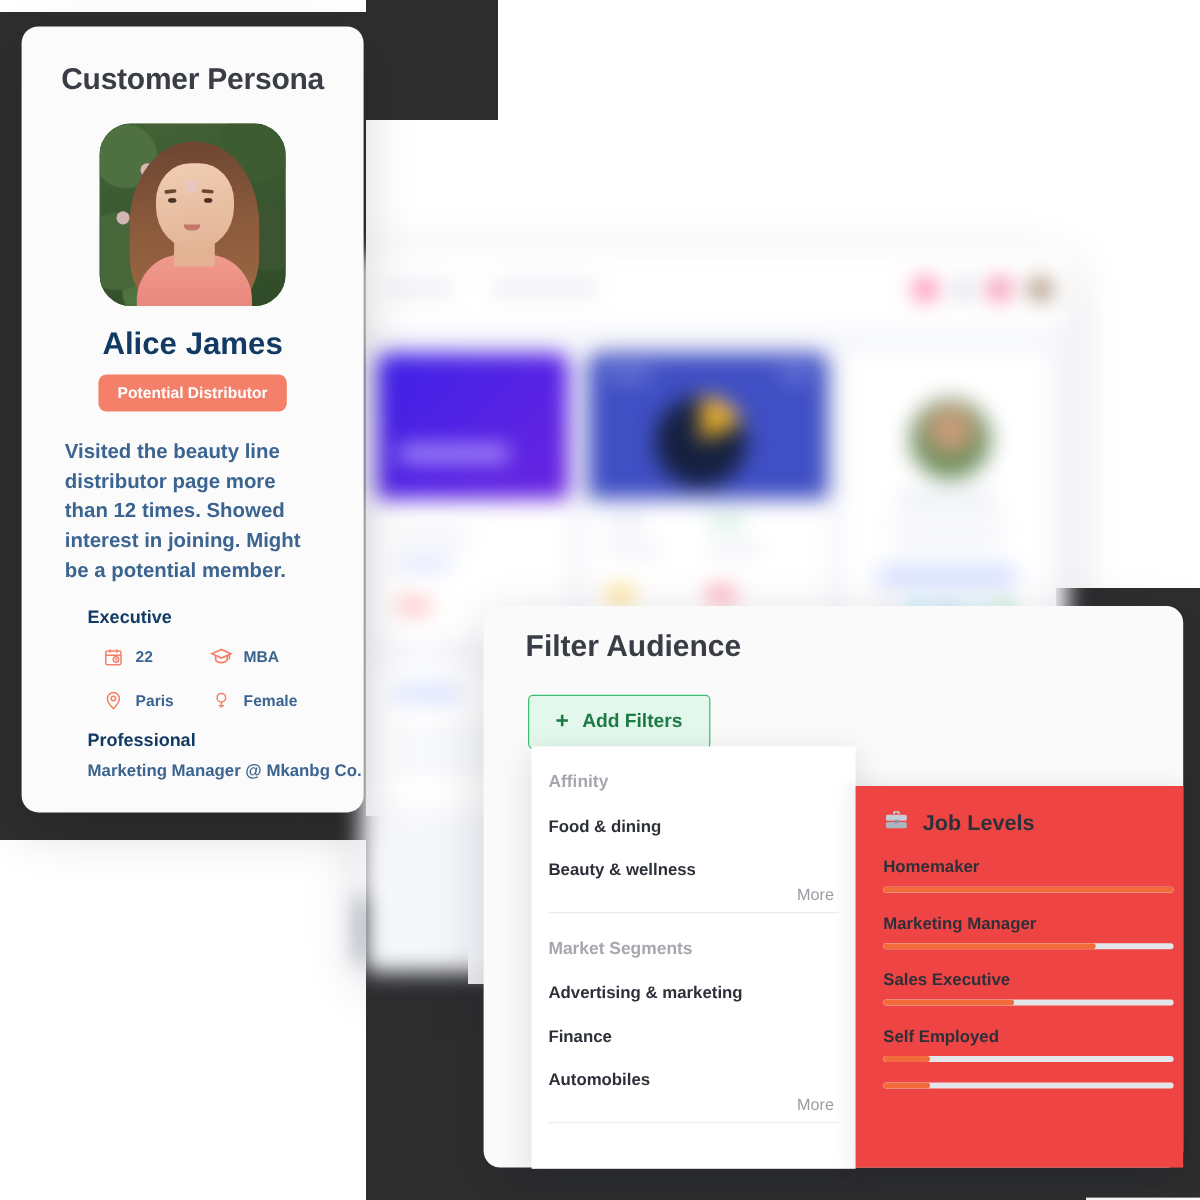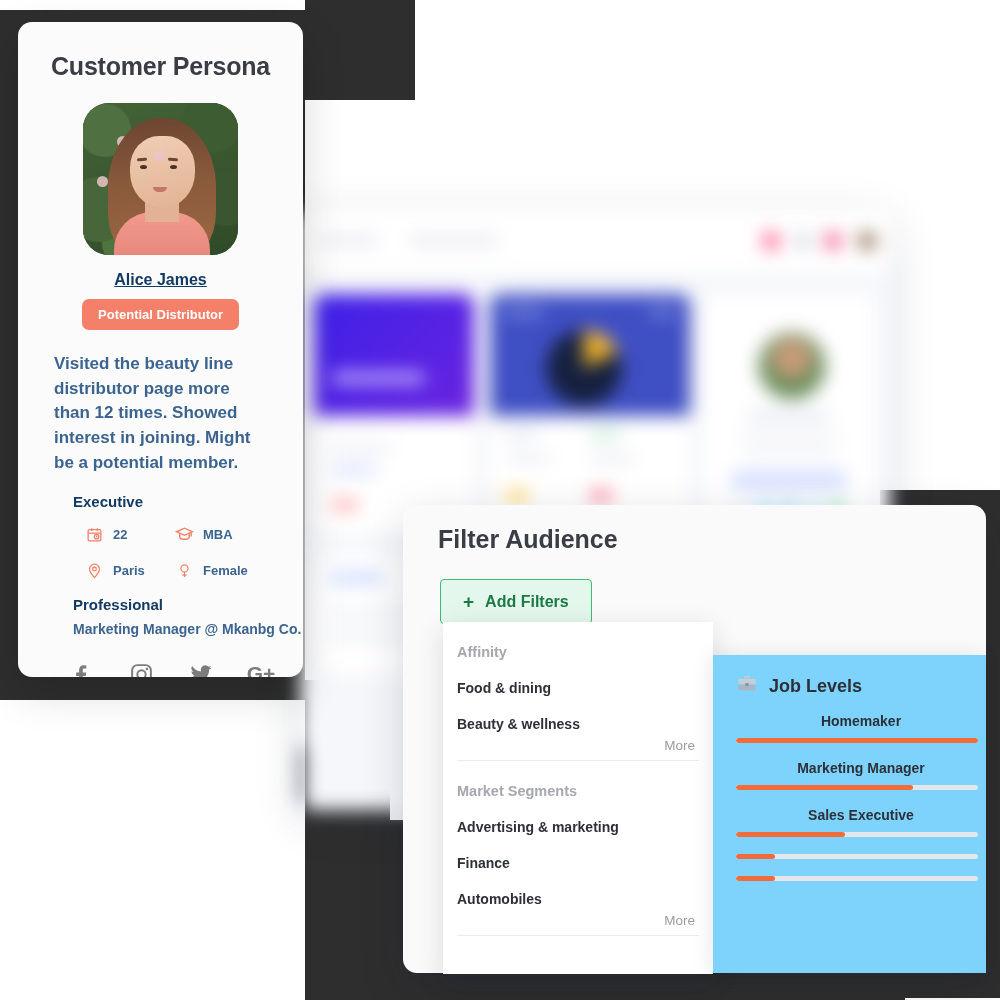--- a/index.html
+++ b/index.html
@@ -118,21 +118,21 @@
   .photo .eyeL{left:37%;}
   .photo .eyeR{left:56%;}
   .photo .browL,.photo .browR{position:absolute;width:10px;height:3px;border-radius:3px;background:#6b4631;top:36%;}
   .photo .browL{left:35%;transform:rotate(-6deg);}
   .photo .browR{left:55%;transform:rotate(5deg);}
   .photo .mouth{position:absolute;left:45%;top:55%;width:14px;height:5px;border-radius:0 0 10px 10px;background:#c3776a;}
   .photo .shirt{position:absolute;left:20%;top:72%;width:62%;height:32%;border-radius:38px 38px 0 0;
     background:linear-gradient(180deg,#f19a8e,#e8857b);}
   .photo .neck{position:absolute;left:40%;top:64%;width:22%;height:14%;background:#e3b193;}
 
-  .pname{margin:16px 0 0;text-align:center;font-size:16px;font-weight:bold;color:#123a63;text-decoration:underline;}
+  .pname{margin:16px 0 0;text-align:center;font-size:26px;font-weight:bold;color:#123a63;}
   .badge-wrap{text-align:center;margin-top:10px;}
   .badge{
     display:inline-block;background:#f4806a;color:#ffffff;
     font-size:13px;font-weight:bold;padding:8px 16px;border-radius:7px;
   }
   .desc{
     margin:22px 36px 0;font-size:17px;line-height:1.45;color:#3c6490;font-weight:bold;
   }
   .sec-h{margin:18px 0 0 55px;font-size:15px;font-weight:bold;color:#123a63;}
   .facts{margin:14px 0 0 66px;width:180px;}
@@ -166,23 +166,22 @@
     background:#ffffff;box-shadow:0 8px 26px rgba(20,25,50,.14);
     overflow:hidden;
   }
   .dd-group-label{margin:22px 0 0 14px;font-size:14.5px;color:#a6a8ad;font-weight:bold;}
   .dd-item{margin:20px 0 0 14px;font-size:14px;color:#2d3039;font-weight:bold;}
   .dd-more{text-align:right;padding:6px 18px 0 0;font-size:13.5px;color:#9a9ca2;}
   .dd-sep{height:1px;background:#ececec;margin:7px 14px 0 14px;}
 
   .joblevels{
     position:absolute;left:713px;top:655px;width:273px;height:318px;
-    background:#7dd3fc;box-shadow:-3px 0 18px rgba(20,25,50,.09);
-    overflow:hidden;
-    text-align:center;
+    background:#ef4444;box-shadow:-3px 0 18px rgba(20,25,50,.09);
+    overflow:hidden;
   }
   .jl-head{display:flex;align-items:center;gap:11px;margin:18px 0 0 23px;}
   .jl-title{font-size:18px;font-weight:bold;color:#2d3039;}
   .jl-list{margin:14px 0 0 23px;}
   .jl-row{margin-bottom:17px;}
   .jl-label{font-size:14px;font-weight:bold;color:#2d3039;margin-bottom:9px;}
   .jl-track{height:5px;background:#e3e6ea;border-radius:3px;width:242px;overflow:hidden;}
   .jl-fill{height:5px;background:#f26b3a;border-radius:3px;}
 </style>
 </head>
@@ -429,20 +428,21 @@
             <div class="jl-fill" style="width: 73%; background: rgb(242, 107, 58);"></div>
           </div>
         </div>
         <div class="jl-row">
           <div class="jl-label">Sales Executive</div>
           <div class="jl-track" style="background: rgb(227, 230, 234);">
             <div class="jl-fill" style="width: 45%; background: rgb(242, 107, 58);"></div>
           </div>
         </div>
         <div class="jl-row">
+          <div class="jl-label">Self Employed</div>
           <div class="jl-track" style="background: rgb(227, 230, 234);">
             <div class="jl-fill" style="width: 16%; background: rgb(242, 107, 58);"></div>
           </div>
         </div>
         <div class="jl-row">
           <div class="jl-track" style="background: rgb(227, 230, 234);">
             <div class="jl-fill" style="width: 16%; background: rgb(242, 107, 58);"></div>
           </div>
         </div>
       </div>

